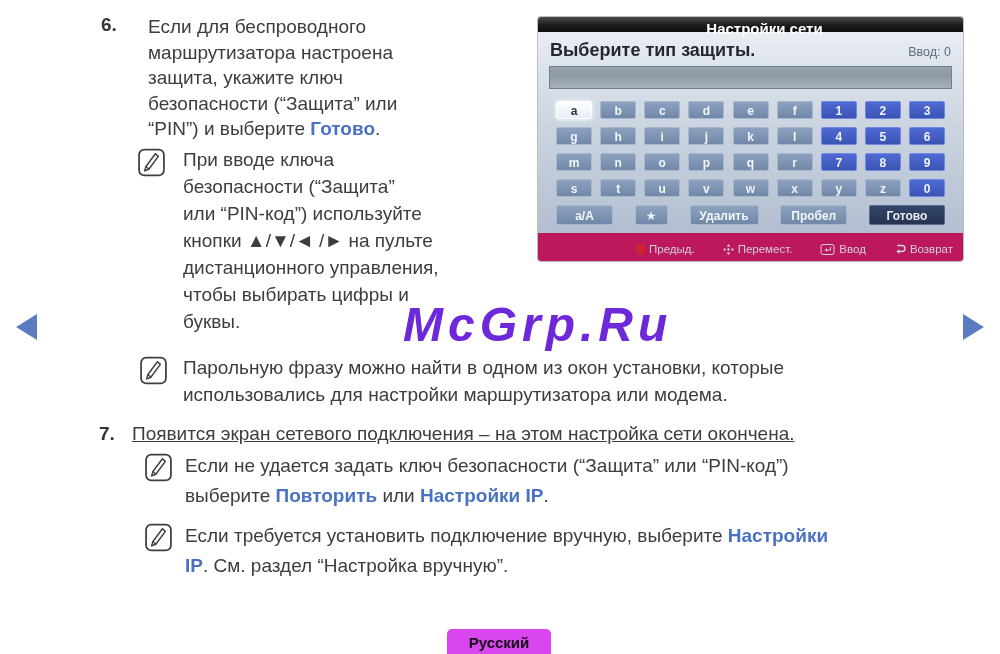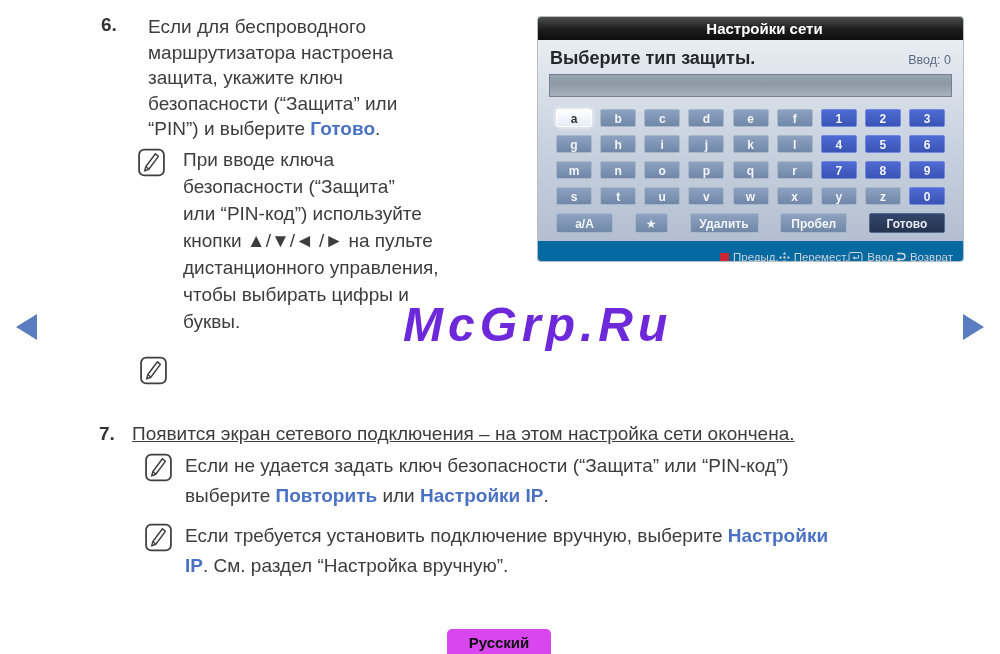--- a/index.html
+++ b/index.html
@@ -35,41 +35,41 @@
                border-left:21px solid #5b7cc0;}
 
   
   #lang-btn{position:absolute;left:447px;top:629px;width:104px;height:25px;background:#d946ef;
             border:none;border-radius:5px 5px 0 0;font-weight:bold;font-size:15px;color:#111;
             text-align:center;line-height:25px;font-family:inherit;}
 
   
   #tv{position:absolute;left:538px;top:17px;width:425px;height:244px;border-radius:3px;overflow:hidden;
       box-shadow:0 0 0 1px rgba(55,65,80,.35);}
-  #tv-title{height:23px;background:linear-gradient(180deg,#4d4d4d 0%,#1c1c1c 55%,#0e0e0e 100%);
+  #tv-title{height:15px;background:linear-gradient(180deg,#4d4d4d 0%,#1c1c1c 55%,#0e0e0e 100%);
             color:#fff;font-weight:bold;font-size:15px;text-align:center;line-height:23px;padding-left:28px;}
   #tv-body{height:201px;background:linear-gradient(180deg,#e9edf3 0%,#ccd5e1 45%,#b3bfd1 100%);}
   #tv-prompt-row{display:flex;justify-content:space-between;align-items:baseline;padding:8px 12px 0 12px;}
   #tv-prompt{font-weight:bold;font-size:18px;color:#24282e;}
   #tv-count{font-size:12.5px;color:#5a6b80;}
   #tv-input{margin:5px 11px 0 11px;height:21px;border:1px solid #76808f;
             background:linear-gradient(180deg,#99a4b1 0%,#8e99a6 40%,#a7b1bd 100%);}
   #keyboard{width:389px;margin:12px auto 0 auto;}
   .kb-row{display:flex;justify-content:space-between;margin-bottom:8px;}
   .key{width:36px;height:18px;border-radius:2px;color:#f2f5fa;font-size:12px;font-weight:bold;
        text-align:center;line-height:18px;cursor:pointer;
        background:linear-gradient(180deg,#8da2bf 0%,#7187a7 100%);border:1px solid #a7b7cc;
        box-sizing:border-box;}
   .key.num{background:linear-gradient(180deg,#4f6ad4 0%,#3a54b4 100%);border:1px solid #7288de;}
   .key.selected{background:linear-gradient(180deg,#ffffff 0%,#e4edf8 100%);border:1px solid #fff;
                 color:#333;box-shadow:0 0 5px rgba(255,255,255,.95);}
   .key.wide{height:20px;line-height:20px;}
   .key.dark{background:linear-gradient(180deg,#33476b 0%,#24334f 100%);border:1px solid #55688e;color:#e8ecf2;}
-  #tv-footer{height:32px;background:#0369a1;display:flex;justify-content:flex-end;align-items:center;
-             gap:0;padding-right:10px;box-sizing:border-box;}
+  #tv-footer{height:32px;background:#be185d;display:flex;justify-content:flex-end;align-items:center;
+             gap:28px;padding-right:10px;box-sizing:border-box;}
   .hint{display:flex;align-items:center;gap:4px;color:#ccd2da;font-size:11.5px;}
   .red-sq{display:inline-block;width:9px;height:9px;background:#cc2430;}
 
   
   .note-icon svg{display:block;}
 </style>
 </head>
 <body>
 
 <div id="page">
@@ -101,20 +101,22 @@
   <div id="arrow-left" class="nav-arrow"></div>
   <div id="arrow-right" class="nav-arrow"></div>
 
   <div id="note2-icon" class="note-icon">
     <svg width="27" height="29" viewBox="0 0 26 28">
         <rect x="1" y="1.5" width="24" height="25" rx="5" fill="#fff" stroke="#3f3f3f" stroke-width="1.7"></rect>
         <path d="M16.8 5.5l2.8 2.6-9.2 12.4-4 1.6 1.2-4.2z" fill="none" stroke="#3f3f3f" stroke-width="1.4" stroke-linejoin="round"></path>
         <path d="M7.6 17.9l2.9 2.6" stroke="#3f3f3f" stroke-width="1.2"></path>
       </svg>
   </div>
+  <div id="note2-text" class="txt pre">Парольную фразу можно найти в одном из окон установки, которые
+использовались для настройки маршрутизатора или модема.</div>
 
   <div id="item7-num" class="num-label">7.</div>
   <div id="item7-text" class="txt">Появится экран сетевого подключения – на этом настройка сети окончена.</div>
 
   <div id="note3-icon" class="note-icon">
     <svg width="27" height="29" viewBox="0 0 26 28">
         <rect x="1" y="1.5" width="24" height="25" rx="5" fill="#fff" stroke="#3f3f3f" stroke-width="1.7"></rect>
         <path d="M16.8 5.5l2.8 2.6-9.2 12.4-4 1.6 1.2-4.2z" fill="none" stroke="#3f3f3f" stroke-width="1.4" stroke-linejoin="round"></path>
         <path d="M7.6 17.9l2.9 2.6" stroke="#3f3f3f" stroke-width="1.2"></path>
       </svg>

